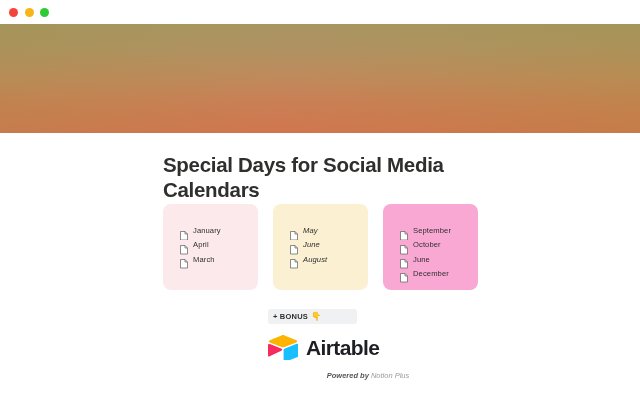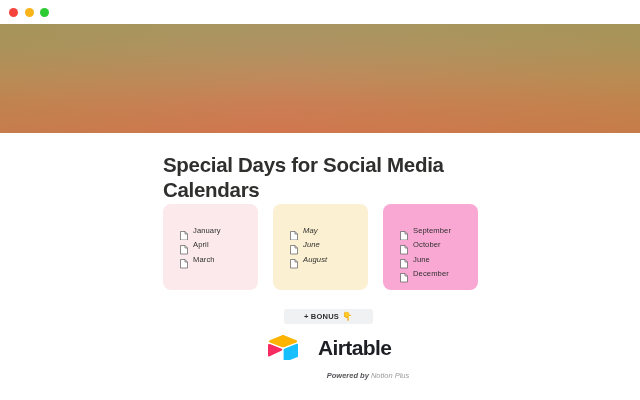--- a/index.html
+++ b/index.html
@@ -119,29 +119,29 @@
   .page-icon {
     width: 8px;
     height: 9.5px;
     flex: 0 0 8px;
     display: block;
   }
 
   
   .bonus {
     position: absolute;
-    left: 284px;
+    left: 268px;
     top: 176px;
     width: 89px;
     height: 15px;
     background: #eff1f2;
     border-radius: 2.5px;
     display: flex;
     align-items: center;
-    padding-left: 20px;
+    padding-left: 5px;
     box-sizing: border-box;
     gap: 3px;
   }
   .bonus-text {
     font-size: 7.5px;
     font-weight: bold;
     color: #2f2f2e;
     letter-spacing: 0.2px;
     line-height: 1;
   }
@@ -150,21 +150,21 @@
     line-height: 1;
   }
 
   
   .airtable {
     position: absolute;
     left: 268px;
     top: 201px;
     display: flex;
     align-items: center;
-    gap: 20px;
+    gap: 8px;
   }
   .airtable-mark {
     width: 30px;
     height: 26px;
     display: block;
   }
   .airtable-word {
     font-size: 21px;
     font-weight: bold;
     letter-spacing: -0.6px;

